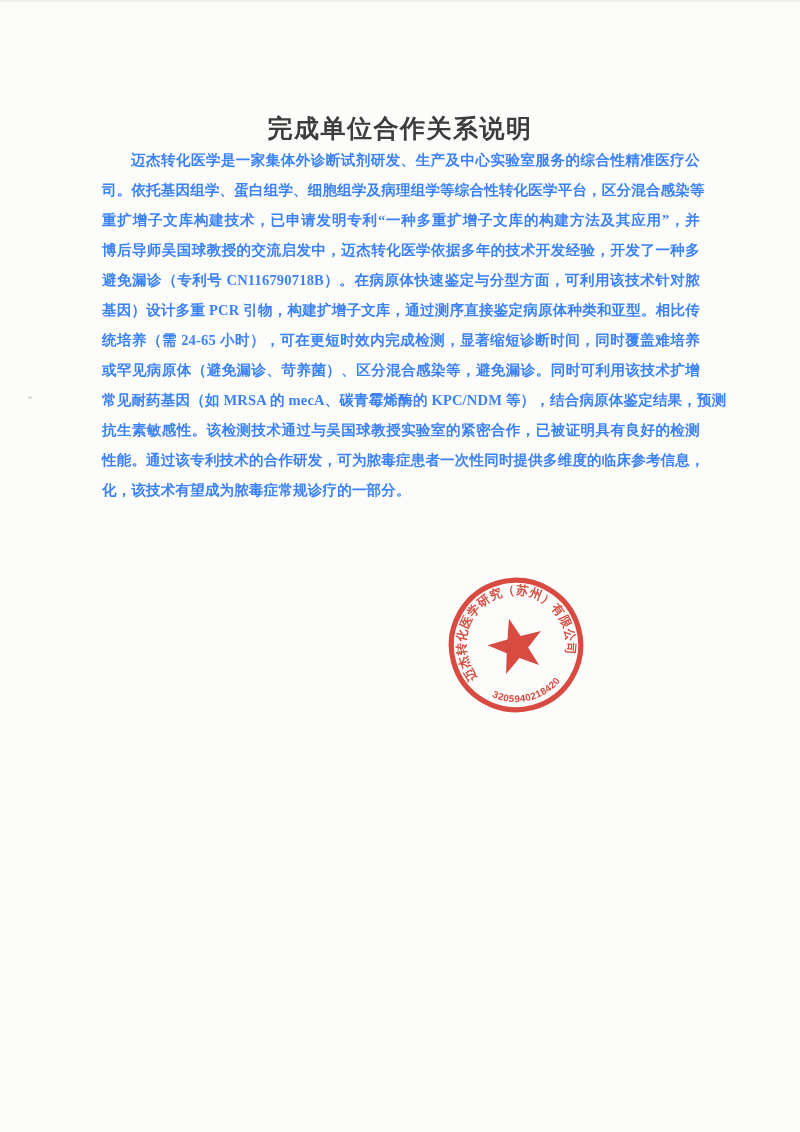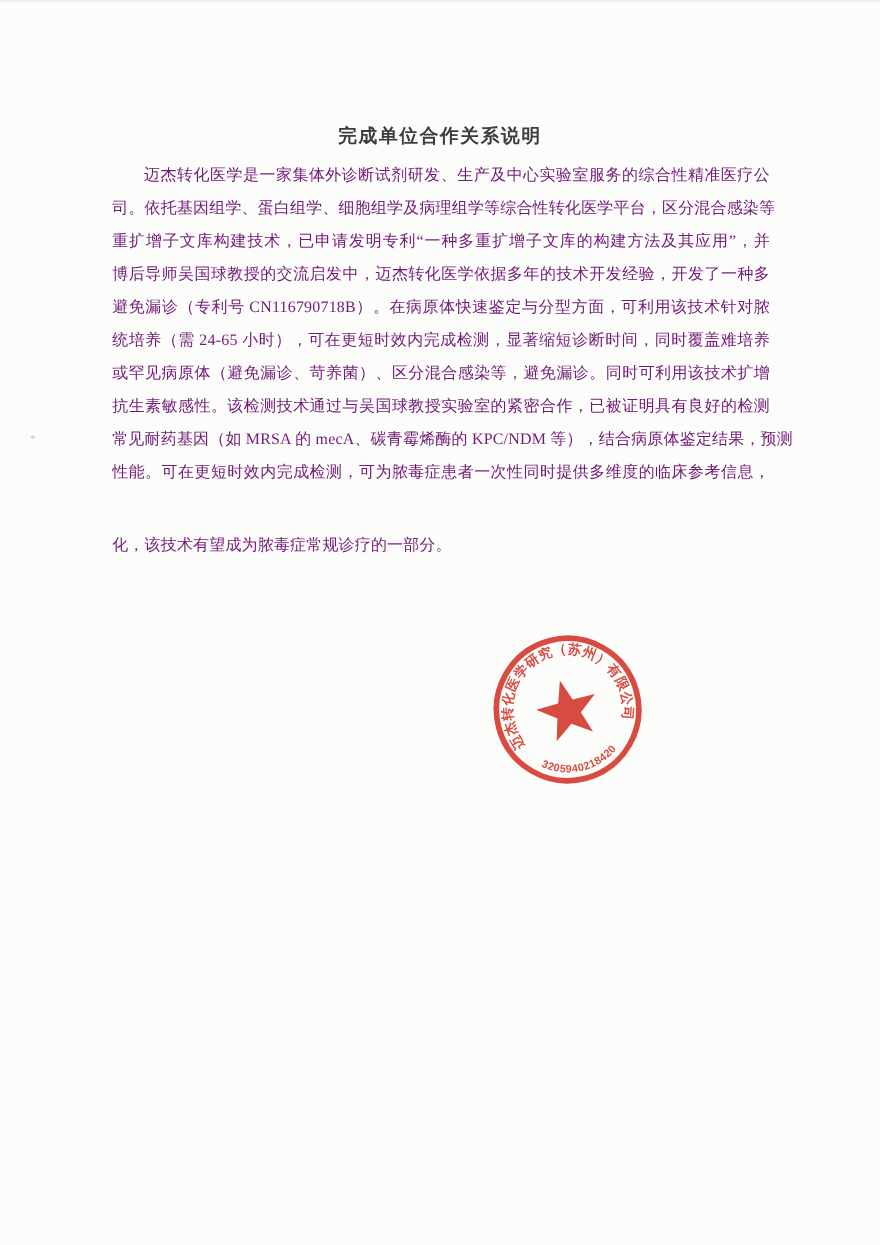--- a/index.html
+++ b/index.html
@@ -14,40 +14,41 @@
     position: absolute; top: 0; left: 0; width: 800px; height: 3px;
     background: linear-gradient(to bottom, rgba(0,0,0,0.07), rgba(0,0,0,0));
   }
   .page-title {
     position: absolute;
     top: 112px; left: 0; width: 800px;
     margin: 0;
     text-align: center;
     font-family: "Liberation Sans", sans-serif;
     font-weight: bold;
-    font-size: 17px;
+    font-size: 25px;
     letter-spacing: 1.5px;
     color: #3d3d3d;
   }
   .doc-body {
     position: absolute;
     top: 145px; left: 102px; width: 598px;
-    color: #701a75;
+    color: #3b82f6;
     font-size: 14.5px;
+    font-weight: bold;
   }
   .text-line {
     height: 30px;
     line-height: 30px;
     text-align: justify;
     text-align-last: justify;
     white-space: nowrap;
     letter-spacing: 0.2px;
   }
   .text-line.indent { text-indent: 2em; }
-  .text-line.last { text-align-last: left; margin-top: 36px; }
+  .text-line.last { text-align-last: left; }
   .seal {
     position: absolute;
     left: 441px; top: 570px;
     width: 150px; height: 150px;
     transform: rotate(-15deg);
     opacity: 0.9;
   }
   .seal svg { display: block; }
   .speck {
     position: absolute;
@@ -63,25 +64,26 @@
 <div class="scan-top-edge"></div>
 
 <h1 class="page-title">完成单位合作关系说明</h1>
 
 <div class="doc-body">
   <div class="text-line indent">迈杰转化医学是一家集体外诊断试剂研发、生产及中心实验室服务的综合性精准医疗公</div>
   <div class="text-line">司。依托基因组学、蛋白组学、细胞组学及病理组学等综合性转化医学平台，区分混合感染等</div>
   <div class="text-line">重扩增子文库构建技术，已申请发明专利“一种多重扩增子文库的构建方法及其应用”，并</div>
   <div class="text-line">博后导师吴国球教授的交流启发中，迈杰转化医学依据多年的技术开发经验，开发了一种多</div>
   <div class="text-line">避免漏诊（专利号 CN116790718B）。在病原体快速鉴定与分型方面，可利用该技术针对脓</div>
+  <div class="text-line">基因）设计多重 PCR 引物，构建扩增子文库，通过测序直接鉴定病原体种类和亚型。相比传</div>
   <div class="text-line">统培养（需 24-65 小时），可在更短时效内完成检测，显著缩短诊断时间，同时覆盖难培养</div>
   <div class="text-line">或罕见病原体（避免漏诊、苛养菌）、区分混合感染等，避免漏诊。同时可利用该技术扩增</div>
+  <div class="text-line">常见耐药基因（如 MRSA 的 mecA、碳青霉烯酶的 KPC/NDM 等），结合病原体鉴定结果，预测</div>
   <div class="text-line">抗生素敏感性。该检测技术通过与吴国球教授实验室的紧密合作，已被证明具有良好的检测</div>
-  <div class="text-line">常见耐药基因（如 MRSA 的 mecA、碳青霉烯酶的 KPC/NDM 等），结合病原体鉴定结果，预测</div>
-  <div class="text-line">性能。可在更短时效内完成检测，可为脓毒症患者一次性同时提供多维度的临床参考信息，</div>
+  <div class="text-line">性能。通过该专利技术的合作研发，可为脓毒症患者一次性同时提供多维度的临床参考信息，</div>
   <div class="text-line last">化，该技术有望成为脓毒症常规诊疗的一部分。</div>
 </div>
 
 <div class="seal">
   <svg width="150" height="150" viewBox="0 0 160 160" xmlns="http://www.w3.org/2000/svg">
     <defs>
       <path id="arcTop" d="M 31.1 102.8 A 54 54 0 1 1 128.9 102.8" fill="none"></path>
       <path id="arcBottom" d="M 40.8 126.7 A 61 61 0 0 0 119.2 126.7" fill="none"></path>
     </defs>
     <circle cx="80" cy="80" r="69" fill="none" stroke="#d5382c" stroke-width="5.5"></circle>

